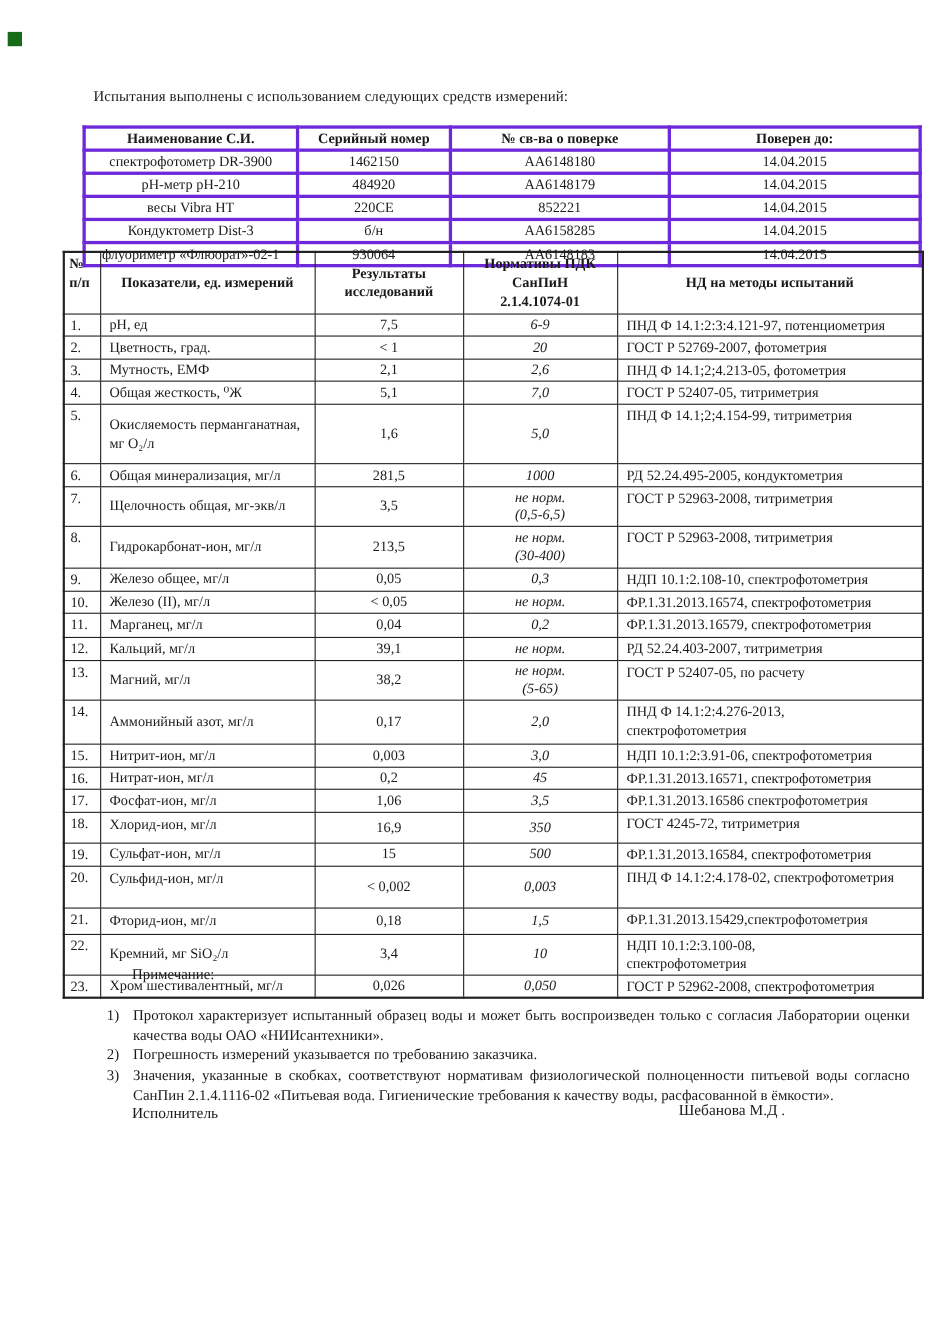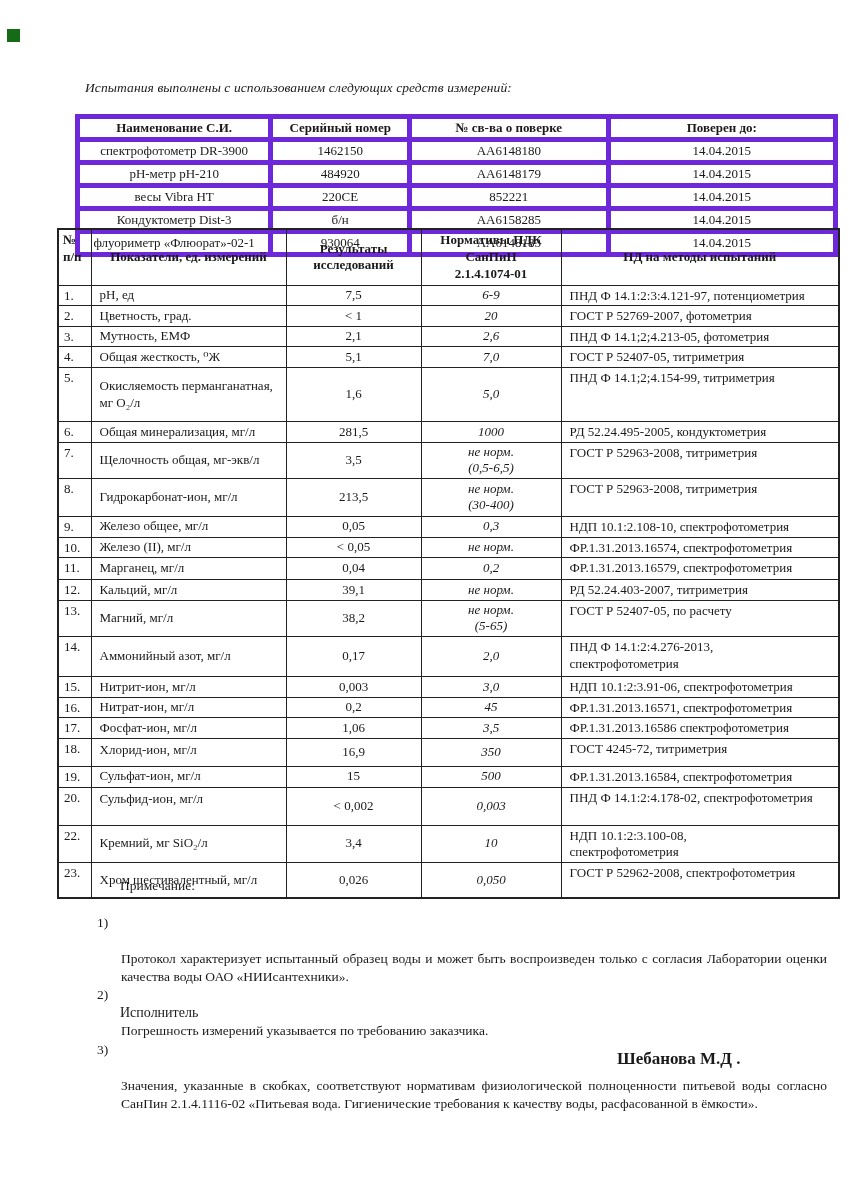--- a/index.html
+++ b/index.html
@@ -1,27 +1,27 @@
 <!DOCTYPE html>
 <html><head>
 <meta charset="utf-8">
 <style>
   html,body { margin:0; padding:0; background:#ffffff; }
   body { width:849px; height:1200px; font-family:"Liberation Serif","DejaVu Serif",serif; color:#1a1a1a; }
   .page { position:relative; width:849px; height:1200px; background:#fff; overflow:hidden; }
 
   .artifact { position:absolute; left:7px; top:29px; width:13px; height:13px; background:#166b16; }
 
-  .intro { position:absolute; left:85px; top:80px; font-size:13.5px; letter-spacing:0.1px;font-style:italic; }
+  .intro { position:absolute; left:85px; top:80px; font-size:13.5px; letter-spacing:0.1px; }
 
   table { border-collapse:collapse; width:100%; table-layout:fixed; }
 
   .instr-wrap { position:absolute; left:75px; top:114px; width:763px; }
   .instr { border:2px solid #222; }
-  .instr th, .instr td { border:5px solid #6d28d9; font-size:13px; text-align:center; vertical-align:middle; padding:1px 4px; height:16px; overflow:hidden; }
+  .instr th, .instr td { border:3px solid #6d28d9; font-size:13px; text-align:center; vertical-align:middle; padding:1px 4px; height:16px; overflow:hidden; }
   .instr thead th { font-weight:bold; }
   .instr tbody tr:nth-child(4) td { border-top-width:2px; }
 
   .main-wrap { position:absolute; left:57px; top:228px; width:781px; }
   .main { border:2px solid #222; }
   .main th, .main td { border:1px solid #222; font-size:13px; line-height:1.28; overflow:hidden; }
   .main thead tr { height:56px; }
   .main thead th { font-weight:bold; text-align:center; vertical-align:middle; padding:2px 4px; }
   .main thead th.hnum { text-align:left; vertical-align:top; padding:2px 2px 2px 4px; }
   .main thead th .hline { display:block; }
@@ -43,24 +43,24 @@
   .main tbody tr:nth-child(21) { height:24px; }
   .main tbody tr:nth-child(22) { height:36px; }
   .main tbody tr:nth-child(23) { height:20px; }
   .main tbody tr:nth-child(18) td.label,
   .main tbody tr:nth-child(20) td.label { vertical-align:top; padding-top:3px; }
 
   .notes { position:absolute; left:95px; top:877px; width:732px; font-size:13.5px; line-height:1.32; }
   .notes .title { margin-left:25px; margin-bottom:19px; }
   .note-item { display:flex; margin-bottom:1px; }
   .note-item .n { width:24px; flex:0 0 24px; text-align:left; padding-left:2px; }
-  .note-item .t { flex:1; text-align:justify;margin-top:36px; }
+  .note-item .t { flex:1; text-align:justify; }
 
   .executor-label { position:absolute; left:120px; top:1005px; font-size:14px; }
-  .executor-name  { position:absolute; left:617px; top:1049px; font-size:17px;font-weight:bold; }
+  .executor-name  { position:absolute; left:617px; top:1003px; font-size:14px; }
 </style>
 </head>
 <body>
 
 <div class="page">
 
   <div class="artifact" style="background: rgb(22, 107, 22);"></div>
 
   <div class="intro">Испытания выполнены с использованием следующих средств измерений:</div>
 
@@ -359,20 +359,31 @@
             <td class="label">Сульфид-ион, мг/л</td>
             <td class="result">&lt; 0,002</td>
             <td class="norm">
               <div>0,003</div>
             </td>
             <td class="method">
               <div>ПНД Ф 14.1:2:4.178-02, спектрофотометрия</div>
             </td>
           </tr>
           <tr>
+            <td class="num">21.</td>
+            <td class="label">Фторид-ион, мг/л</td>
+            <td class="result">0,18</td>
+            <td class="norm">
+              <div>1,5</div>
+            </td>
+            <td class="method">
+              <div>ФР.1.31.2013.15429,спектрофотометрия</div>
+            </td>
+          </tr>
+          <tr>
             <td class="num">22.</td>
             <td class="label">Кремний, мг SiO₂/л</td>
             <td class="result">3,4</td>
             <td class="norm">
               <div>10</div>
             </td>
             <td class="method">
               <div>НДП 10.1:2:3.100-08,</div>
               <div>спектрофотометрия</div>
             </td>

